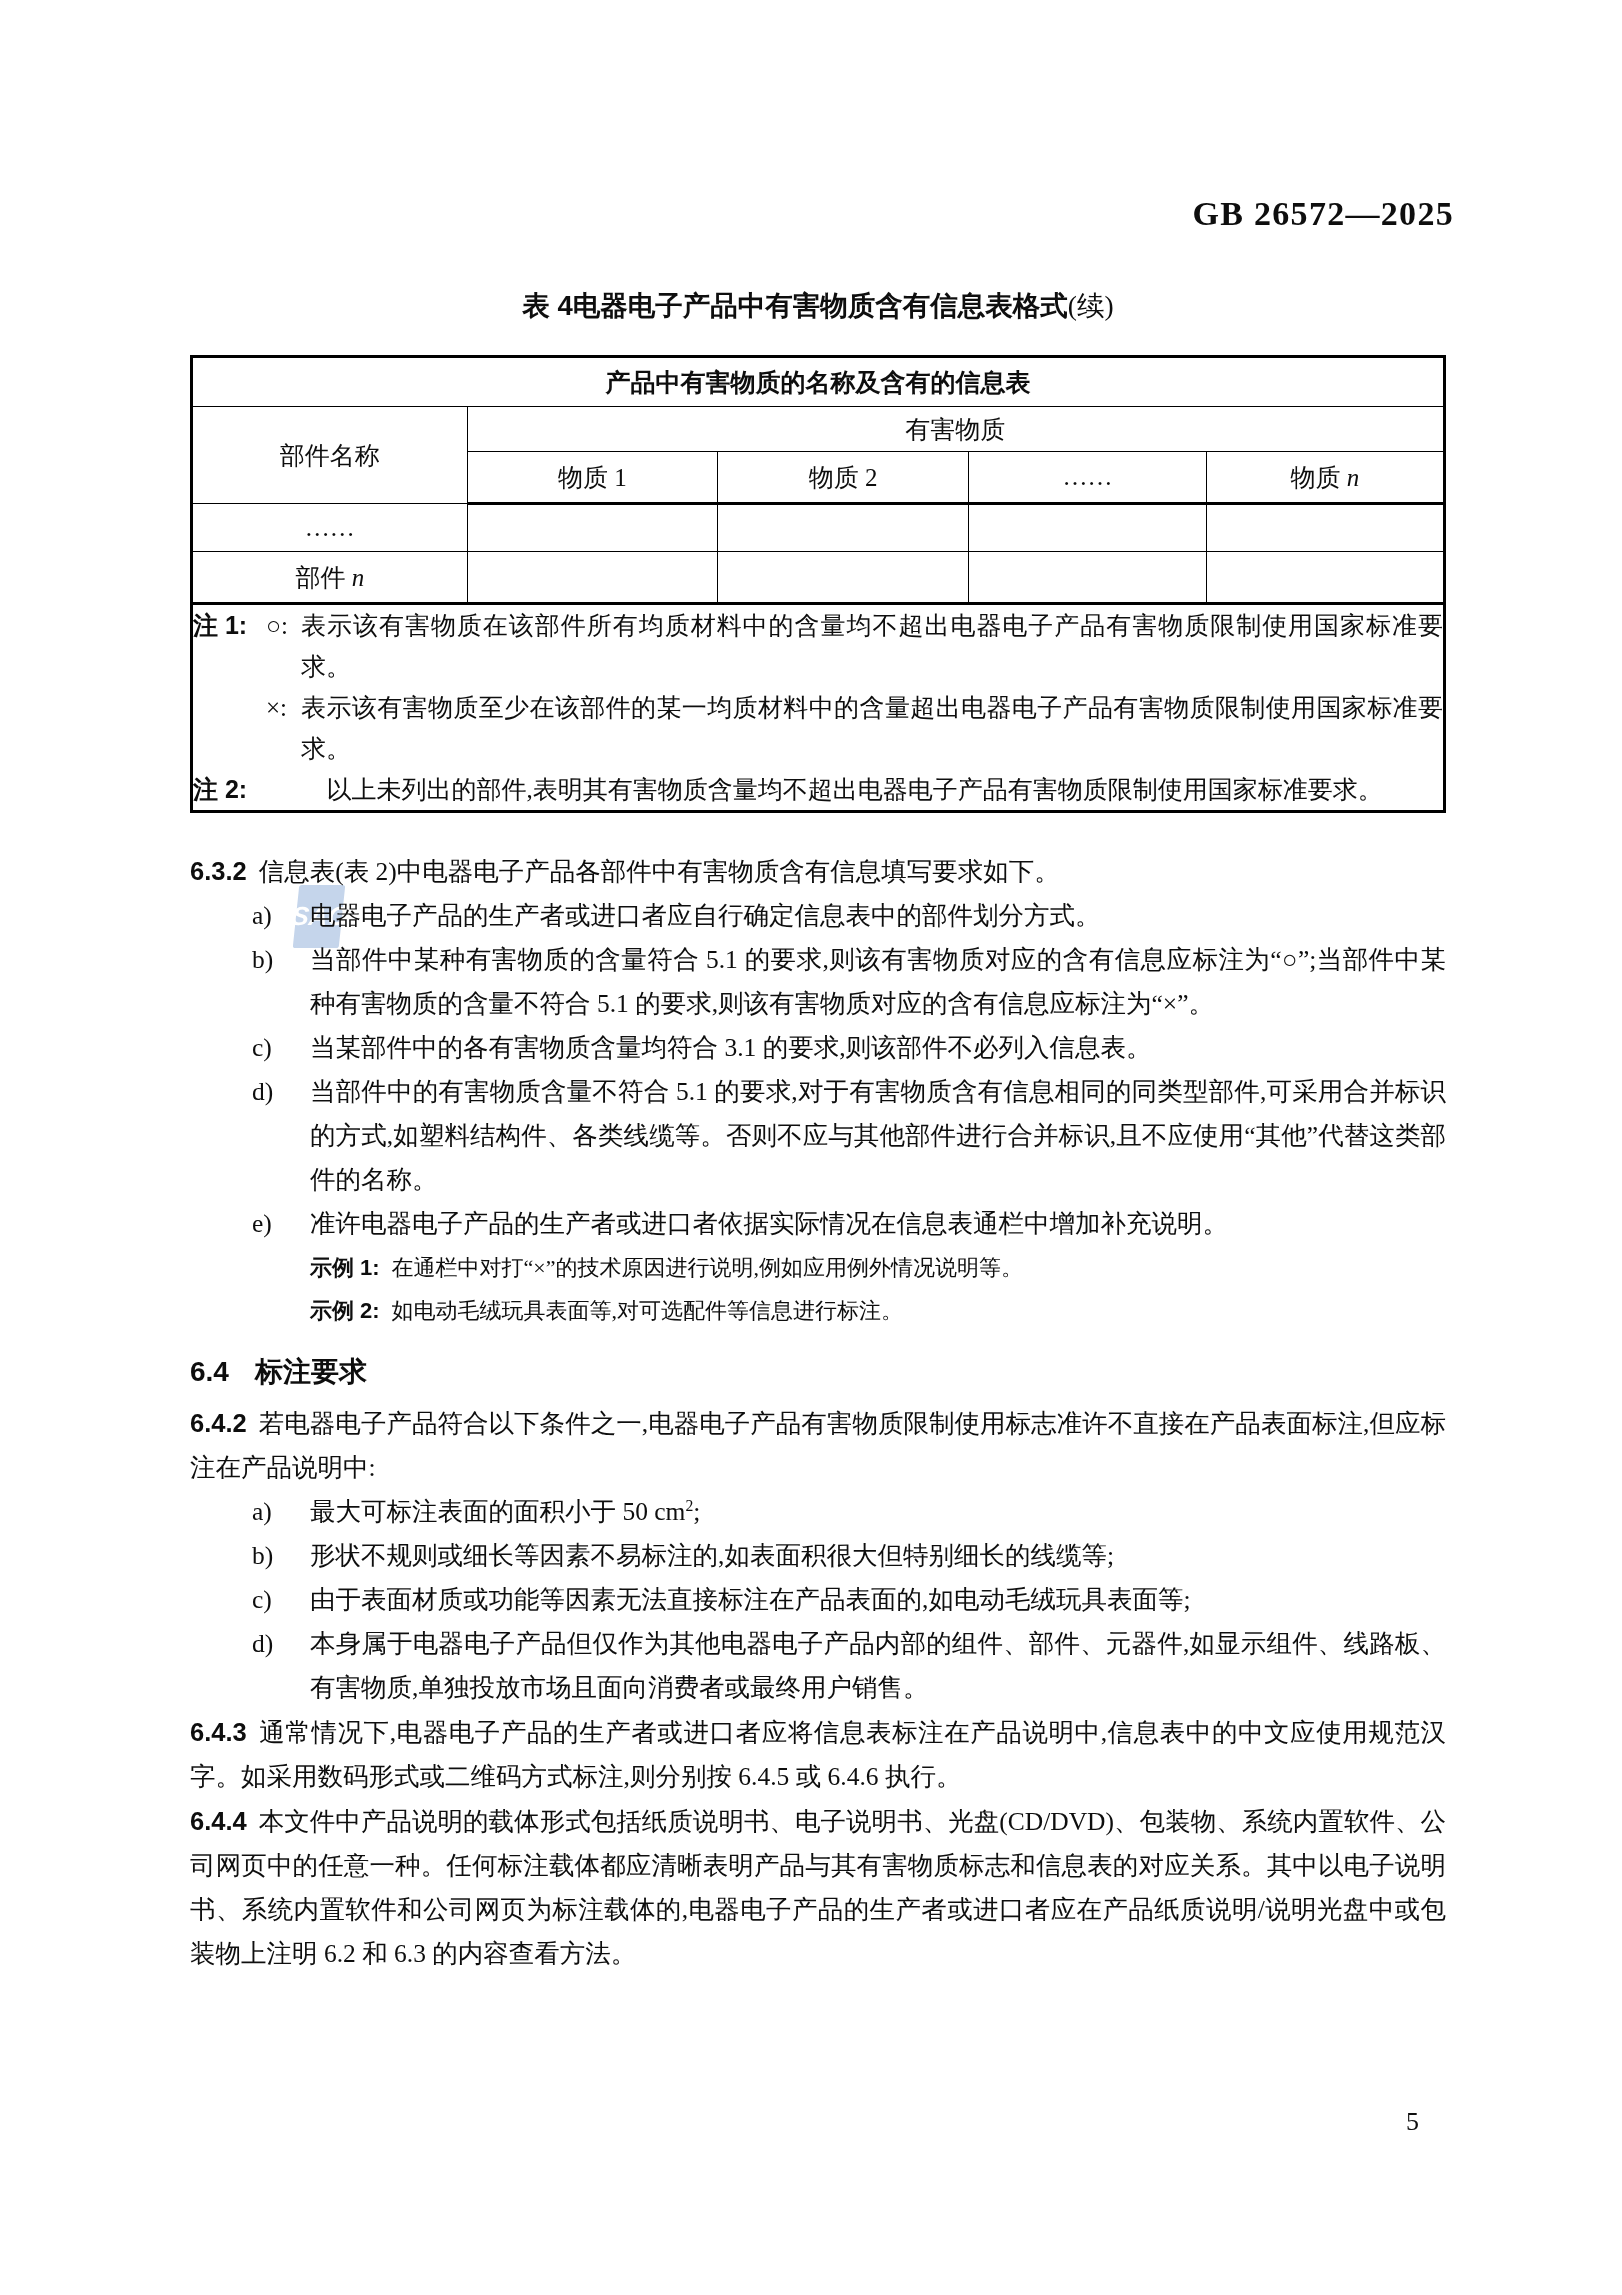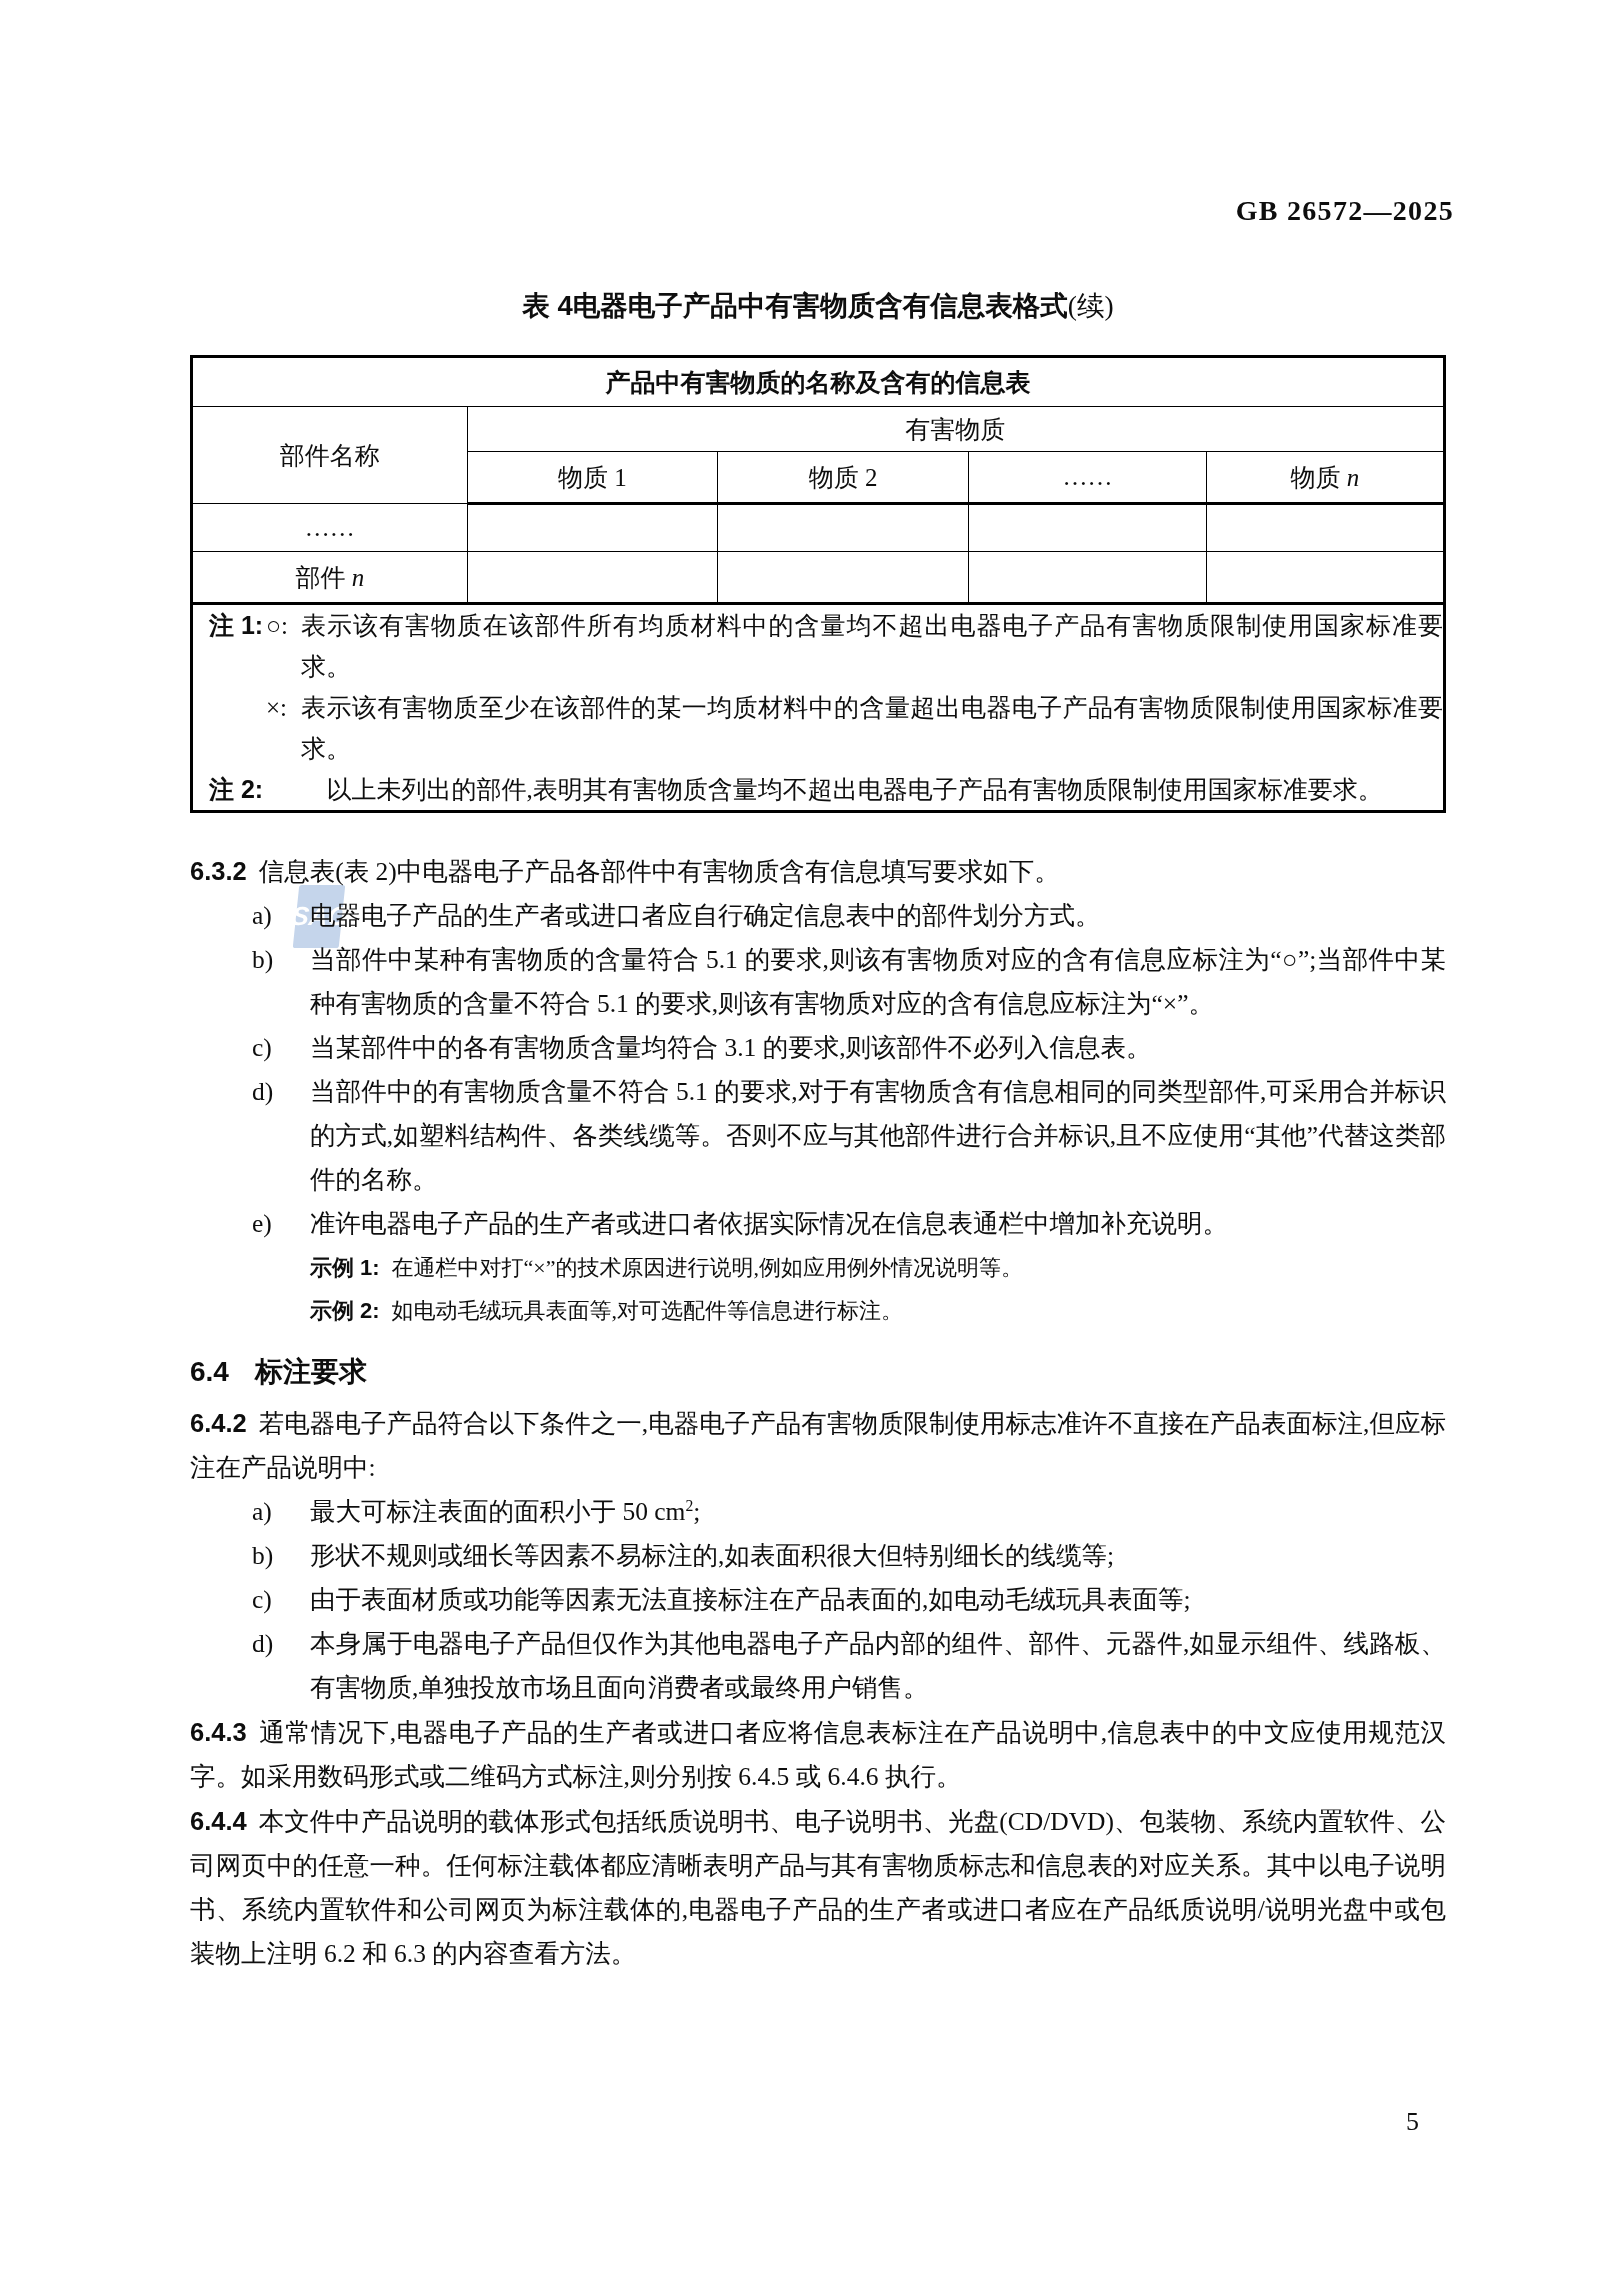--- a/index.html
+++ b/index.html
@@ -4,21 +4,21 @@
 <style>
   html,body { margin:0; padding:0; background:#888; }
   .page {
     position:relative; width:1623px; height:2295px; margin:0 auto;
     background:#ffffff; overflow:hidden;
     font-family:"Liberation Serif","DejaVu Serif",serif;
     color:#0e0e0e;
   }
   .doc-header {
     position:absolute; top:195px; right:169px;
-    font-size:28px; font-weight:bold; letter-spacing:1.3px;
+    font-size:34px; font-weight:bold; letter-spacing:1.3px;
   }
   .watermark {
     position:absolute; left:296px; top:885px; width:46px; height:63px;
     background:#bfd1e9; opacity:.9; z-index:0; border-radius:2.6px;
     display:flex; align-items:center; justify-content:center;
     font-family:"Liberation Sans","DejaVu Sans",sans-serif;
     font-style:italic; font-weight:bold; font-size:26px; color:#ffffff;
     transform:skewX(-6deg);
   }
   .content { position:absolute; left:190px; top:0; width:1256px; z-index:1; }
@@ -47,21 +47,21 @@
   tr.r-data1 td { height:46px; }
   tr.r-data2 td { height:50px; border-bottom:3.3px solid #000; }
   .var { font-style:italic; font-family:"Liberation Serif",serif; }
 
   td.notes-cell {
     text-align:left; font-size:23.6px; line-height:41px;
     padding:10.5px 18.3px 11.8px 63px;
   }
   .note { position:relative; padding-left:73px; }
   .note-label {
-    position:absolute; left:16px; top:0; font-weight:bold;
+    position:absolute; left:0; top:0; font-weight:bold;
     font-family:"Liberation Sans","DejaVu Sans",sans-serif;
     text-align:right;
   }
   .sym-item { position:relative; padding-left:35px; text-align:justify; }
   .sym { position:absolute; left:0; top:0; }
 
   .body {
     position:absolute; top:849px; left:0; width:1256px;
     font-size:25.5px; line-height:44px; text-align:justify;
   }

